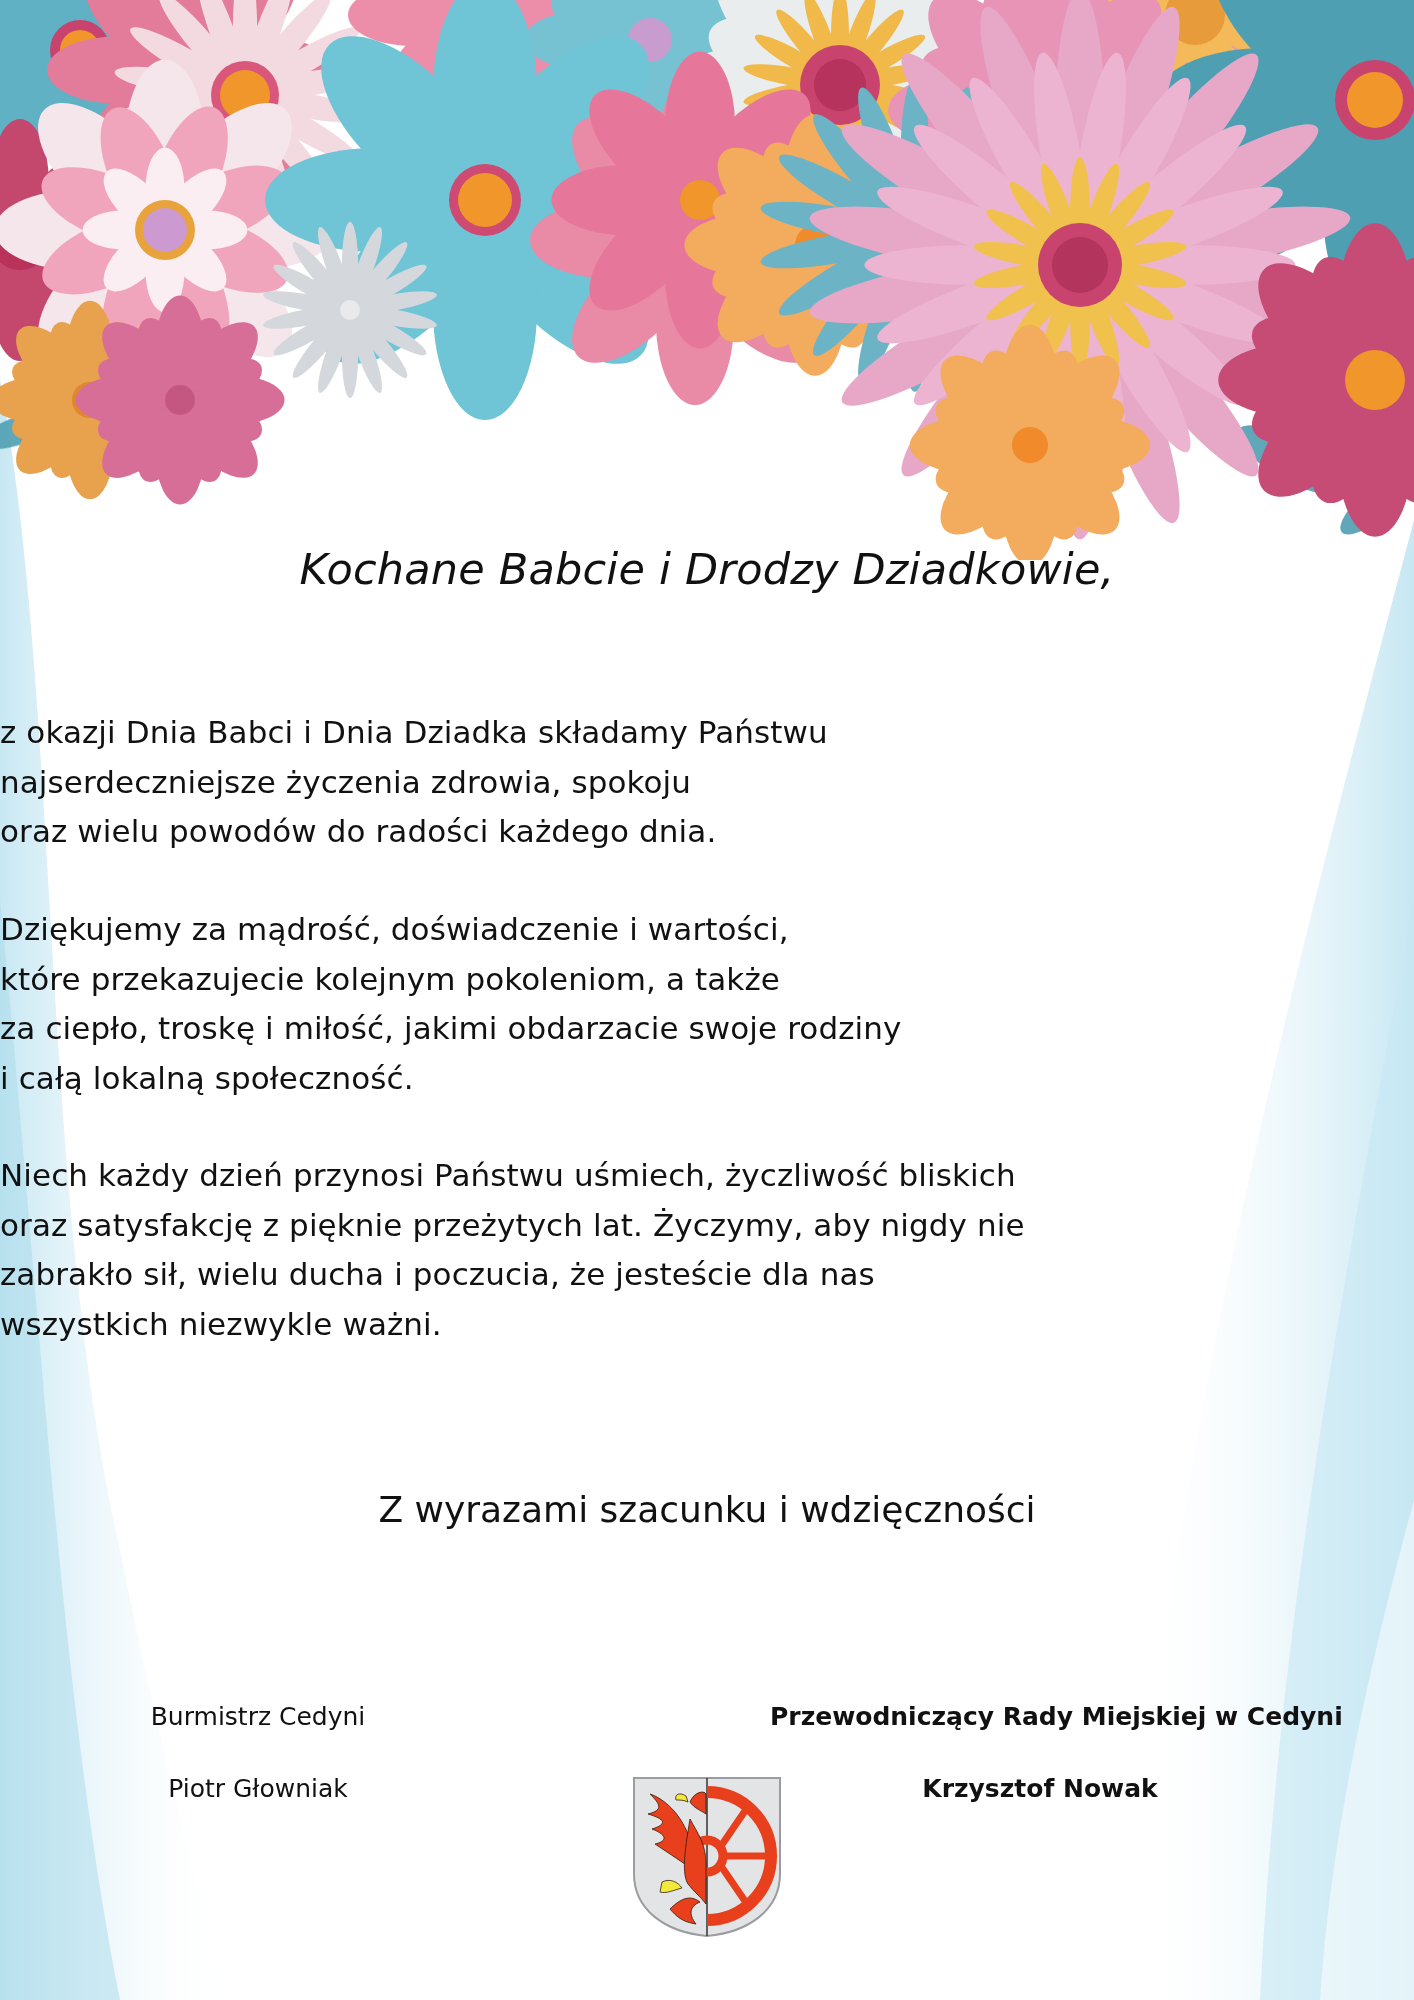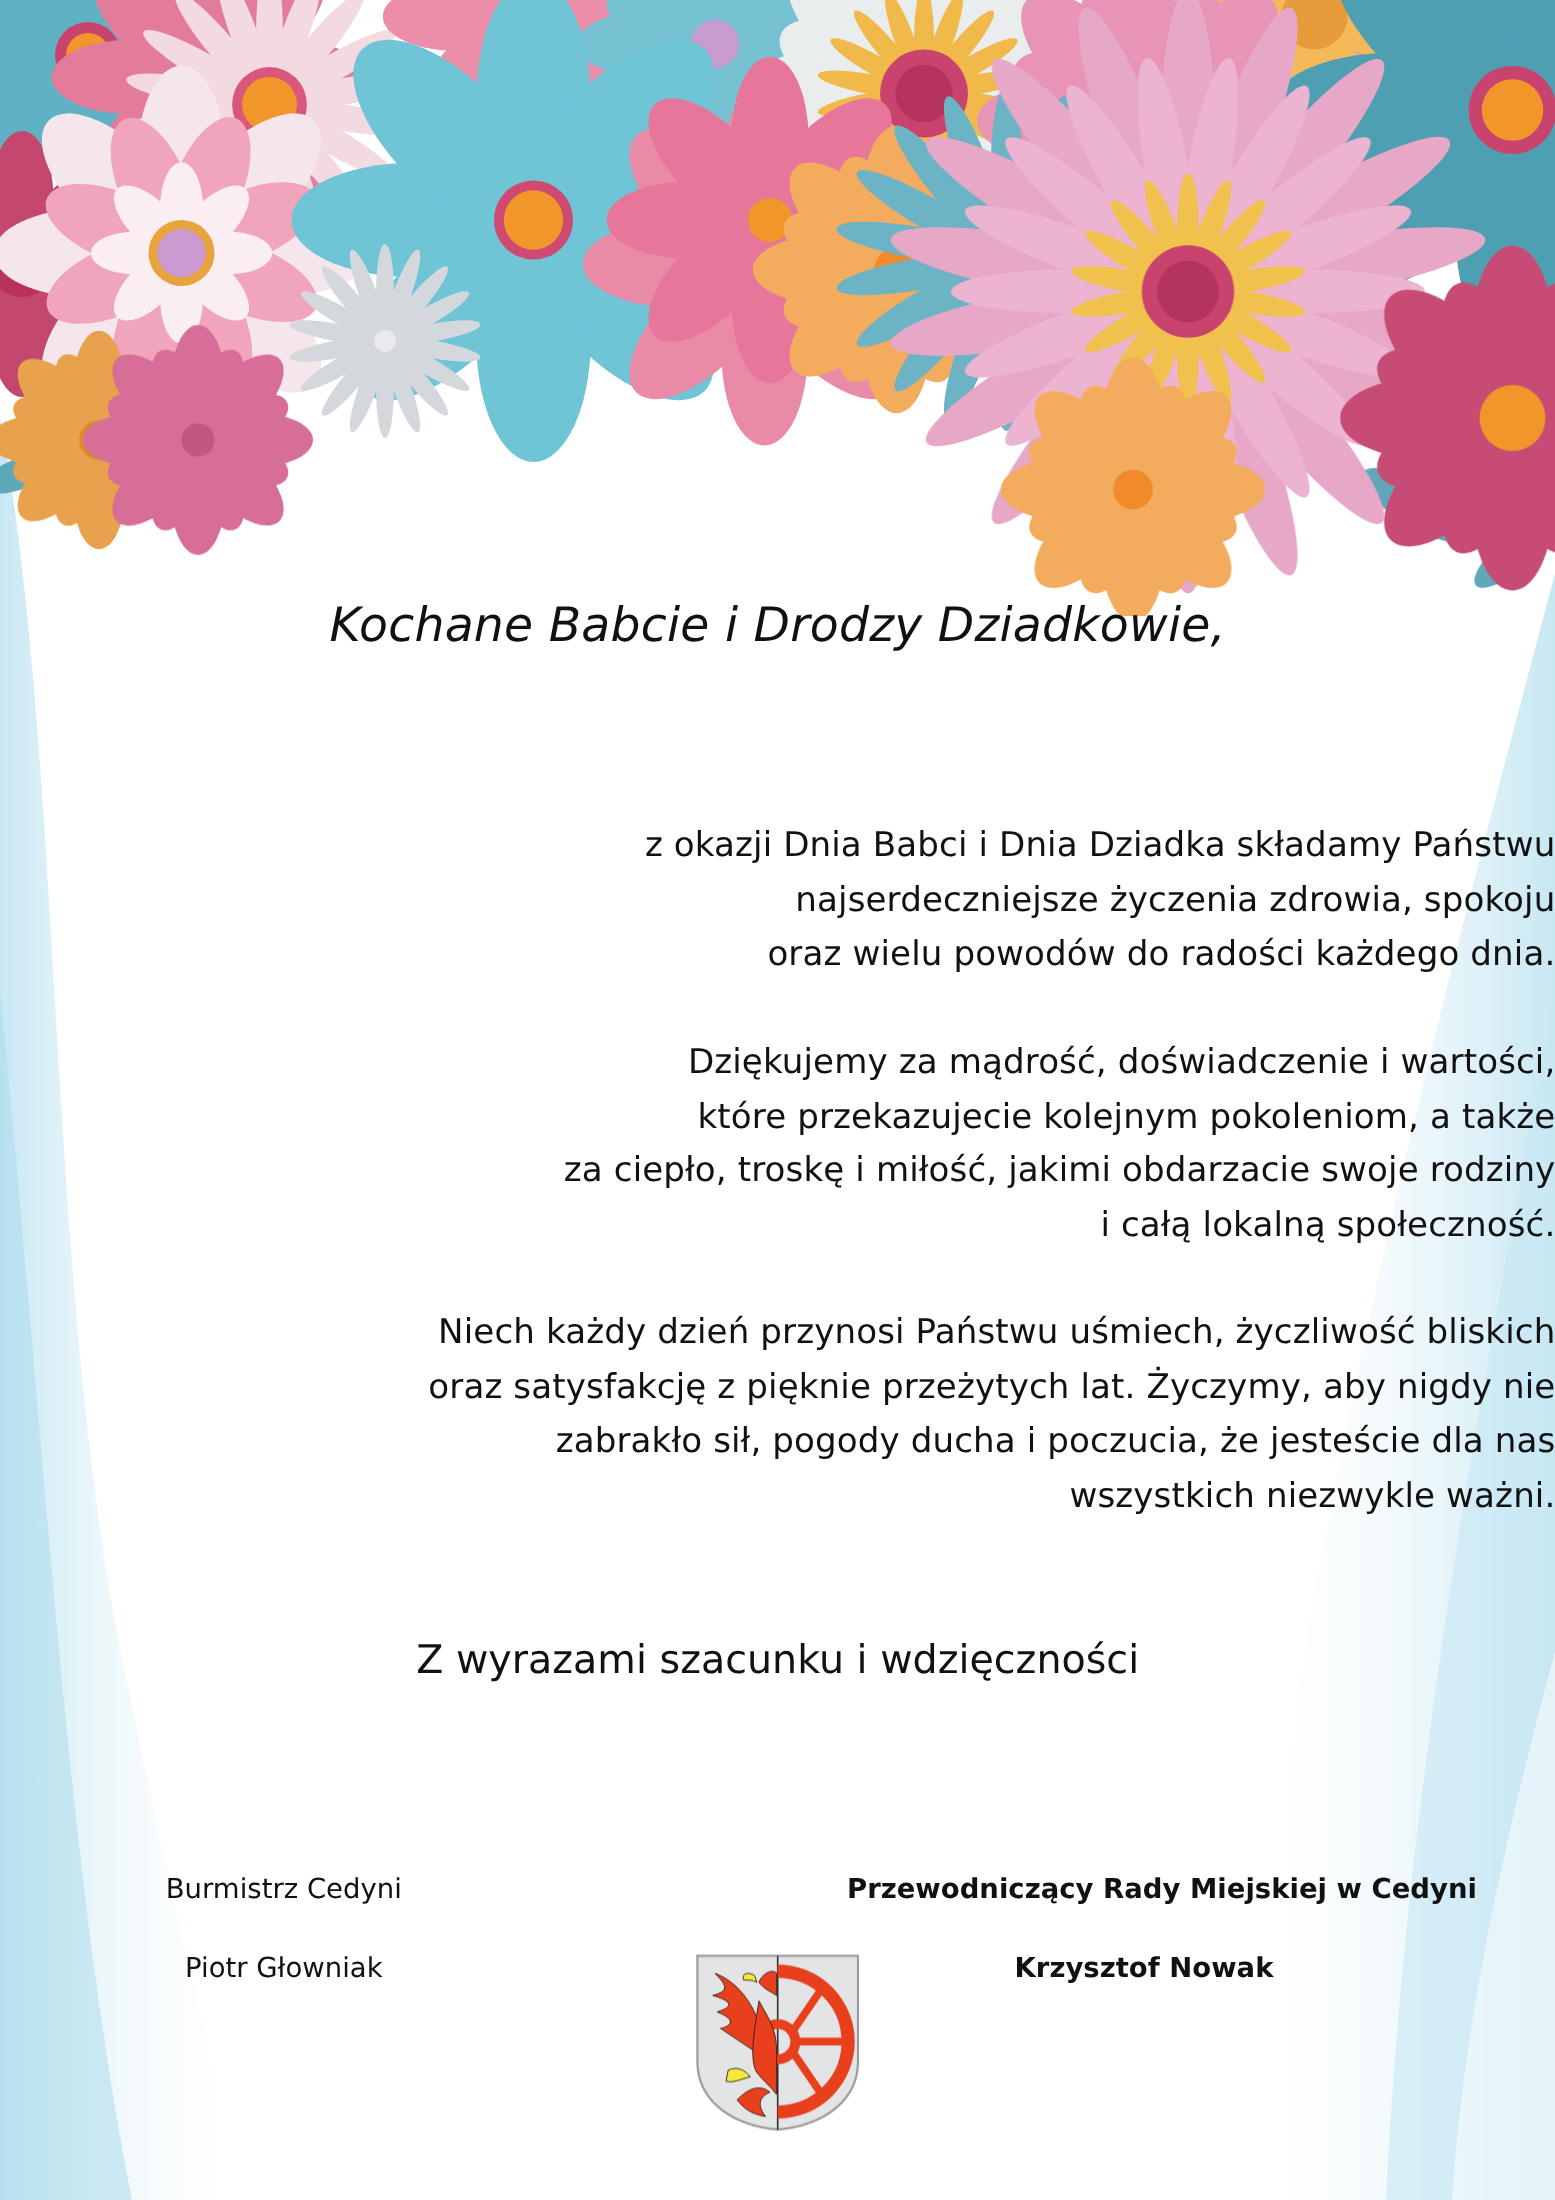--- a/index.html
+++ b/index.html
@@ -10,22 +10,22 @@
       color: #111;
     }
     .bg { position: absolute; inset: 0; z-index: 0; }
     .flowers { position: absolute; left: 0; top: 0; width: 1414px; height: 560px; z-index: 1; }
     .content { position: absolute; left: 0; top: 0; width: 1154px; height: 2000px; z-index: 2; }
     .greeting {
       position: absolute; top: 544px; left: 0; width: 1414px; text-align: center;
       font-style: italic; font-size: 43px; letter-spacing: 0.2px;
     }
     .para {
-      position: absolute; left: 0; width: 1414px; text-align: right;
-      font-size: 31px; line-height: 49.5px; letter-spacing: 0.1px; margin-top: 36px;
+      position: absolute; left: 0; width: 1414px; text-align: left;
+      font-size: 31px; line-height: 49.5px; letter-spacing: 0.1px;
     }
     .para span { display: block; }
     .p1 { top: 708px; }
     .p2 { top: 905px; }
     .p3 { top: 1151px; }
     .closing {
       position: absolute; top: 1489px; left: 0; width: 1414px; text-align: center;
       font-size: 36px;
     }
     .sig { position: absolute; top: 1664px; text-align: center; font-size: 25px; line-height: 39px; }
@@ -239,21 +239,21 @@
   <div class="para p2">
     <span>Dziękujemy za mądrość, doświadczenie i wartości,</span>
     <span>które przekazujecie kolejnym pokoleniom, a także</span>
     <span>za ciepło, troskę i miłość, jakimi obdarzacie swoje rodziny</span>
     <span>i całą lokalną społeczność.</span>
   </div>
 
   <div class="para p3">
     <span>Niech każdy dzień przynosi Państwu uśmiech, życzliwość bliskich</span>
     <span>oraz satysfakcję z pięknie przeżytych lat. Życzymy, aby nigdy nie</span>
-    <span>zabrakło sił, pogody ducha i poczucia, że jesteście dla nas</span>
+    <span>zabrakło sił, wielu ducha i poczucia, że jesteście dla nas</span>
     <span>wszystkich niezwykle ważni.</span>
   </div>
 
   <div class="closing">Z wyrazami szacunku i wdzięczności</div>
 
   <div class="sig sig-left">
     <span>Burmistrz Cedyni</span>
     <span>Piotr Głowniak</span>
   </div>
 

